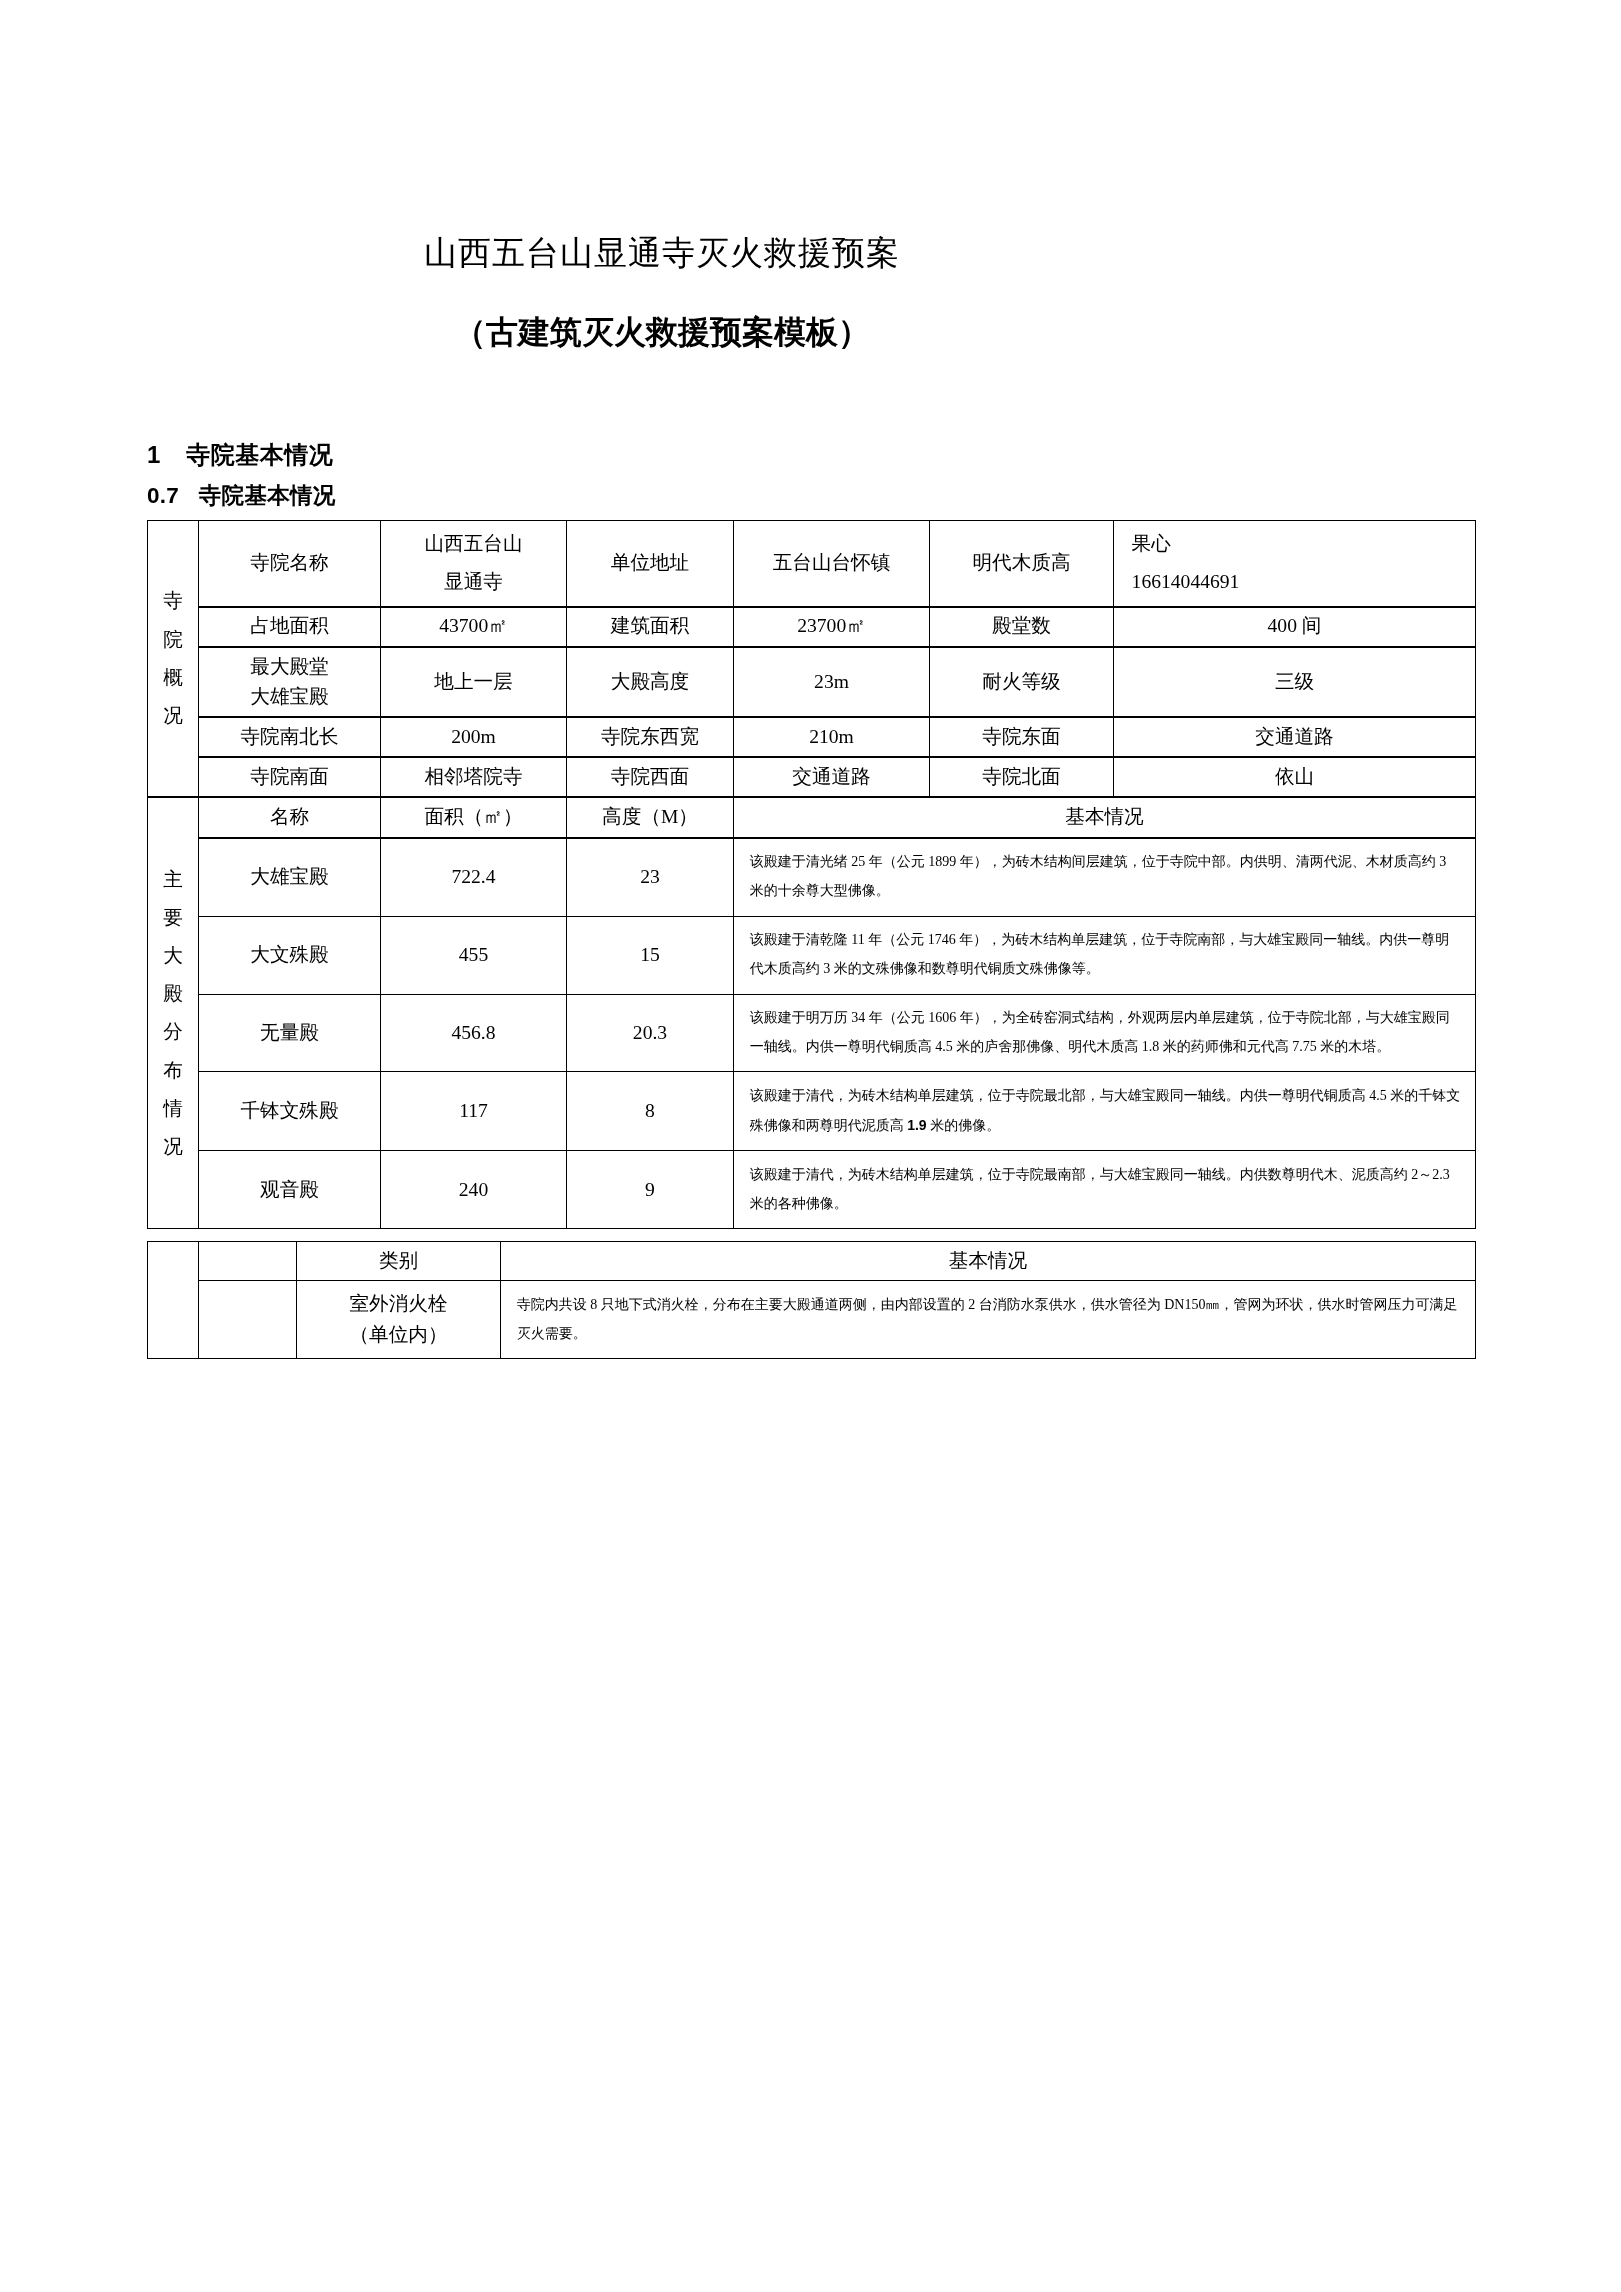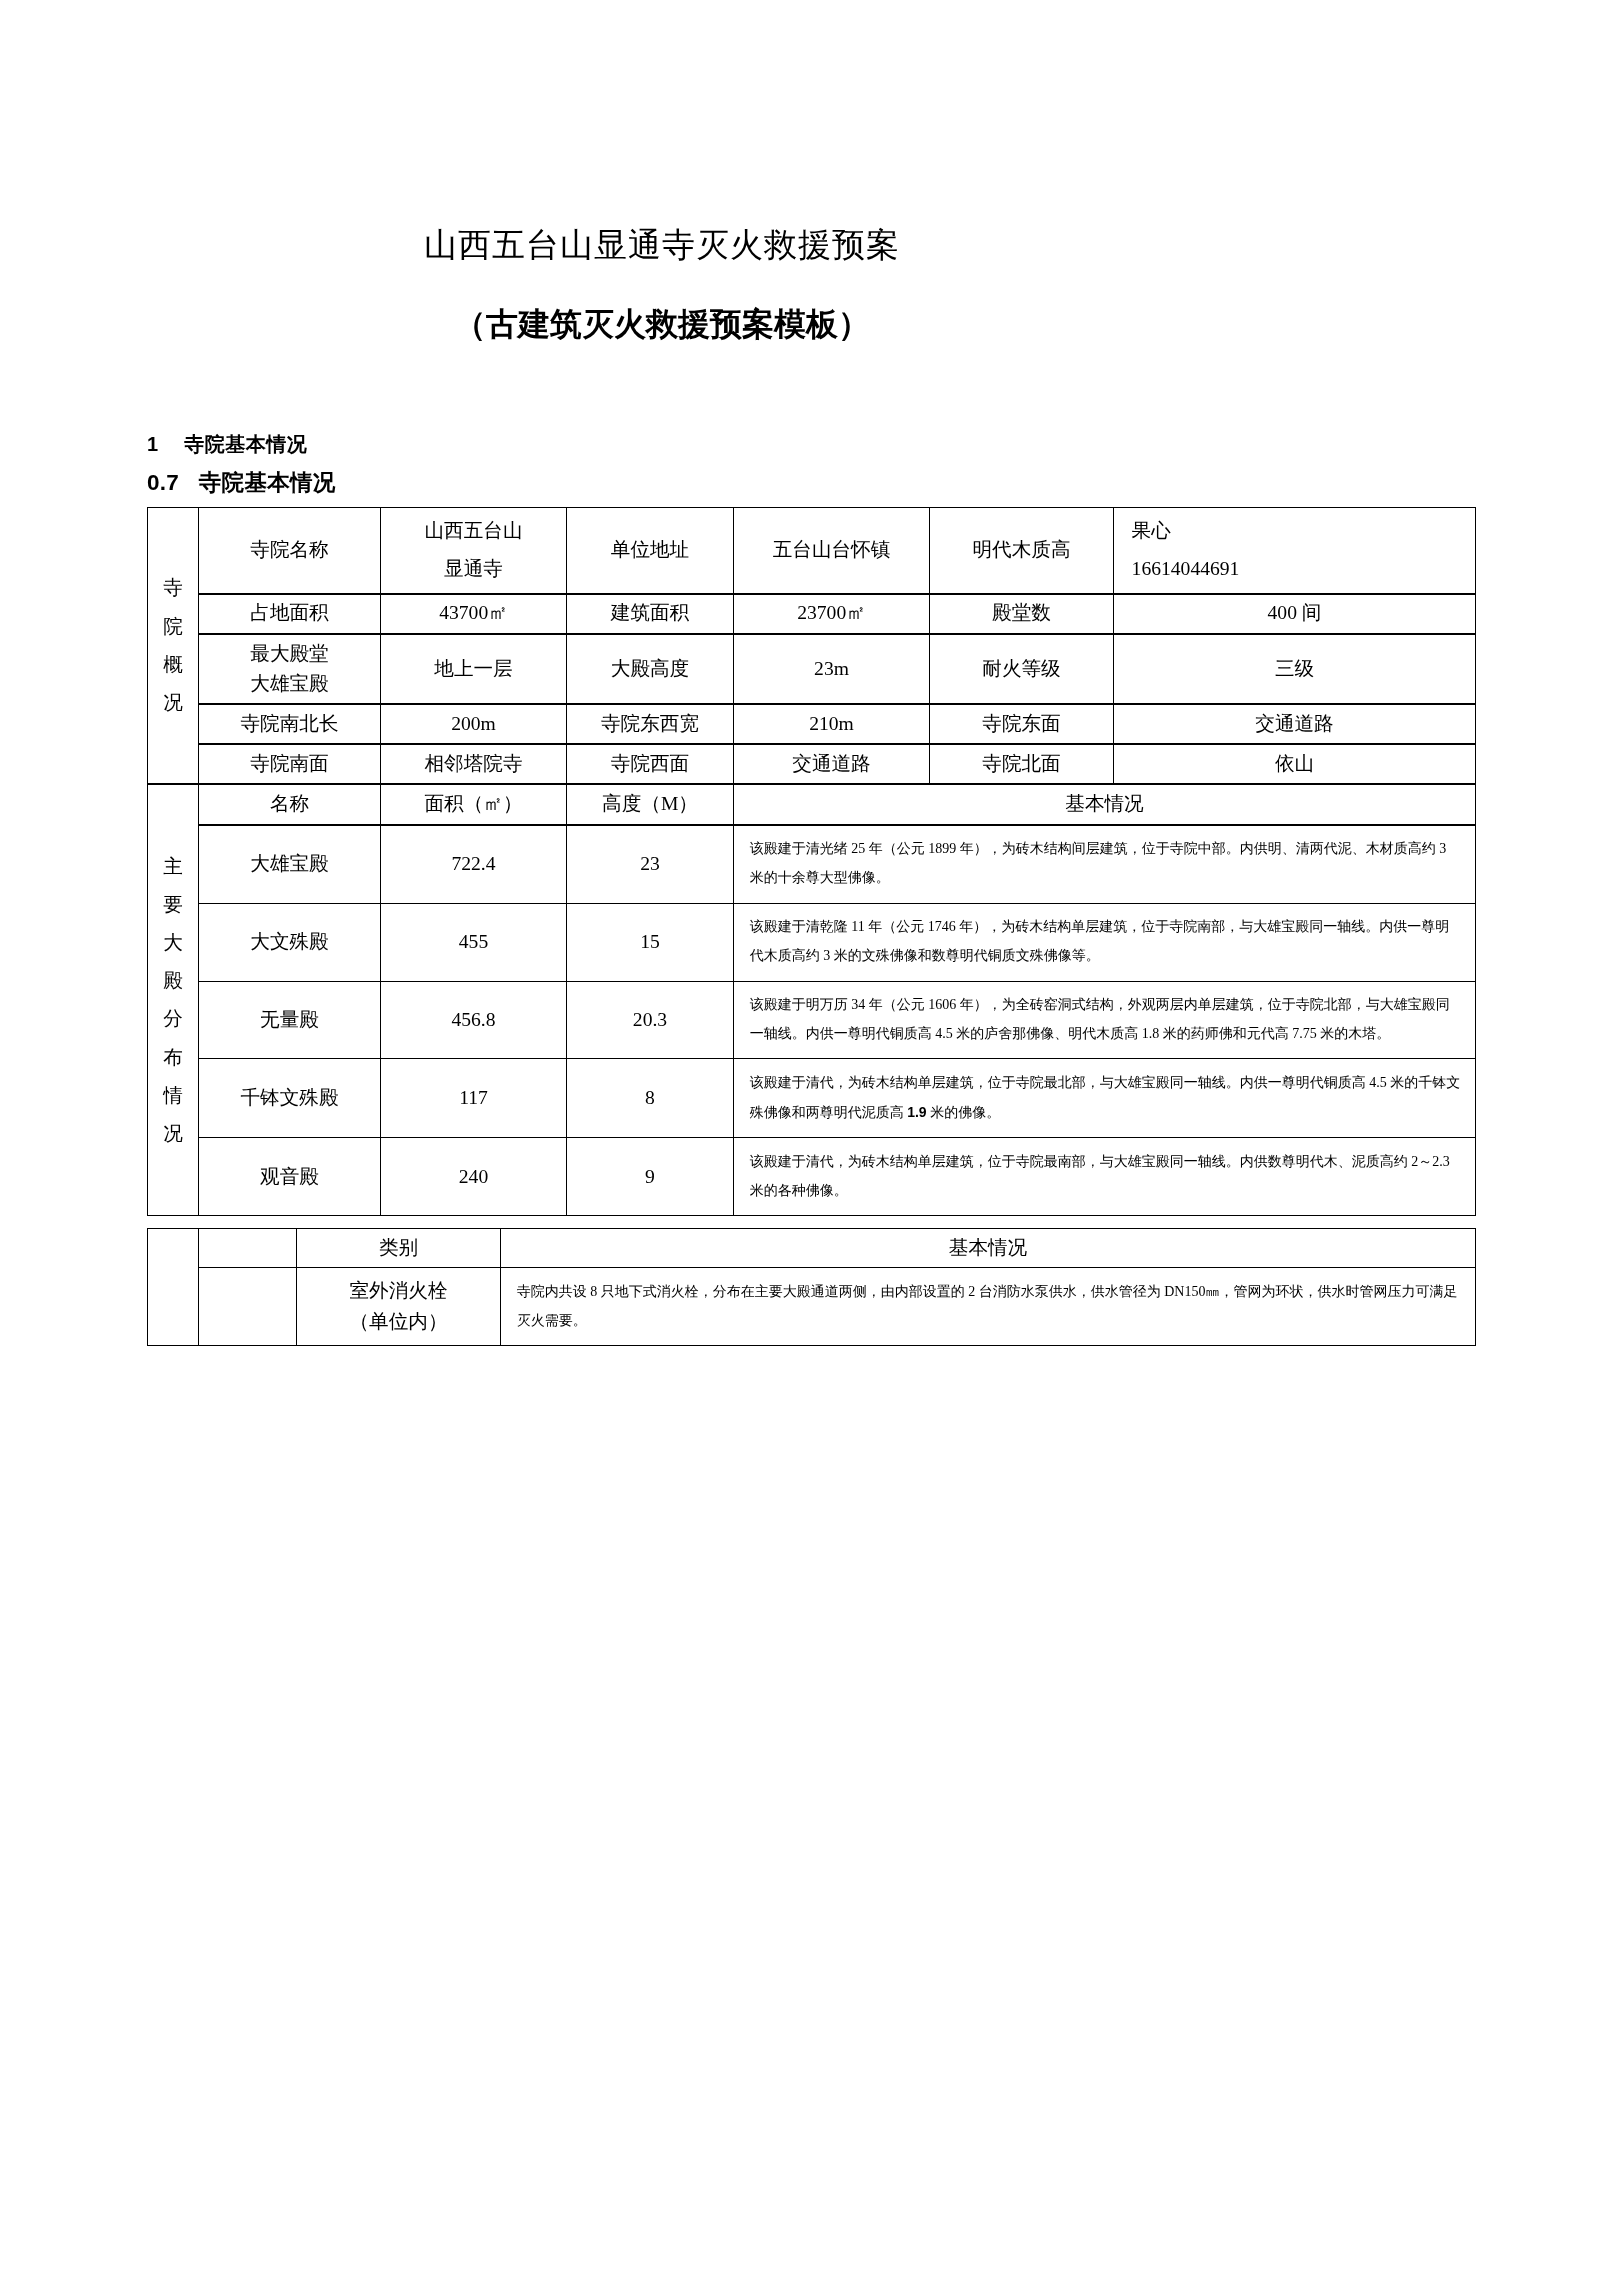--- a/index.html
+++ b/index.html
@@ -12,21 +12,21 @@
     height: 2293px;
     font-family: "Liberation Serif", "DejaVu Serif", serif;
     color: #000000;
     -webkit-font-smoothing: antialiased;
   }
   .page {
     position: relative;
     width: 1324px;
     height: 2293px;
     box-sizing: border-box;
-    padding: 0 147px;
+    padding: 8px 147px;
   }
 
   
   .doc-title {
     text-align: center;
     font-size: 33px;
     font-weight: normal;
     letter-spacing: 1px;
     margin: 0;
     padding-top: 227px;
@@ -39,21 +39,21 @@
     font-weight: bold;
     margin: 0;
     padding-top: 41px;
     line-height: 1.15;
     font-family: "Liberation Sans", "DejaVu Sans", sans-serif;
   }
 
   
   .h1 {
     font-family: "Liberation Sans", "DejaVu Sans", sans-serif;
-    font-size: 20px;
+    font-size: 24px;
     font-weight: bold;
     margin: 0;
     padding-top: 88px;
     letter-spacing: 0.5px;
   }
   .h1 .num { margin-right: 25.5px; }
   .h2 {
     font-family: "Liberation Sans", "DejaVu Sans", sans-serif;
     font-size: 22.5px;
     font-weight: bold;

